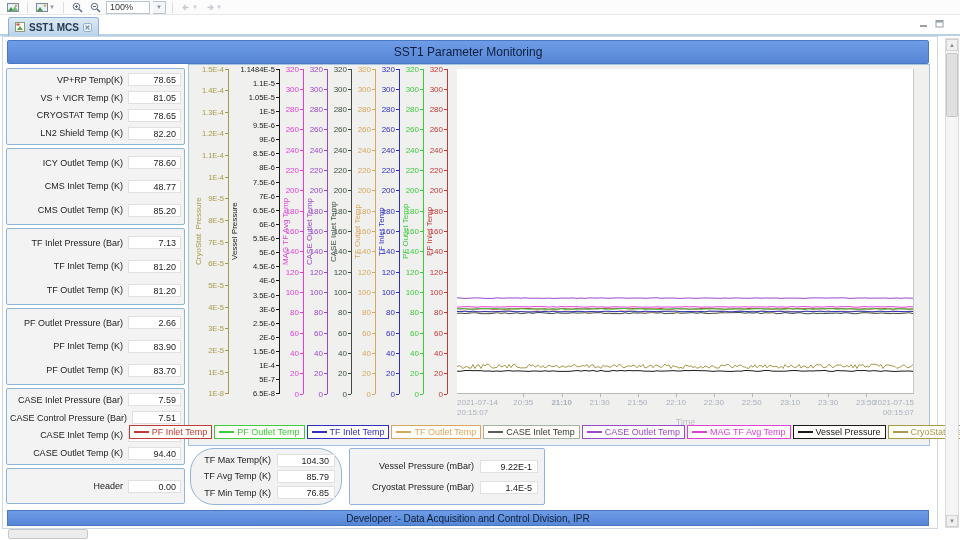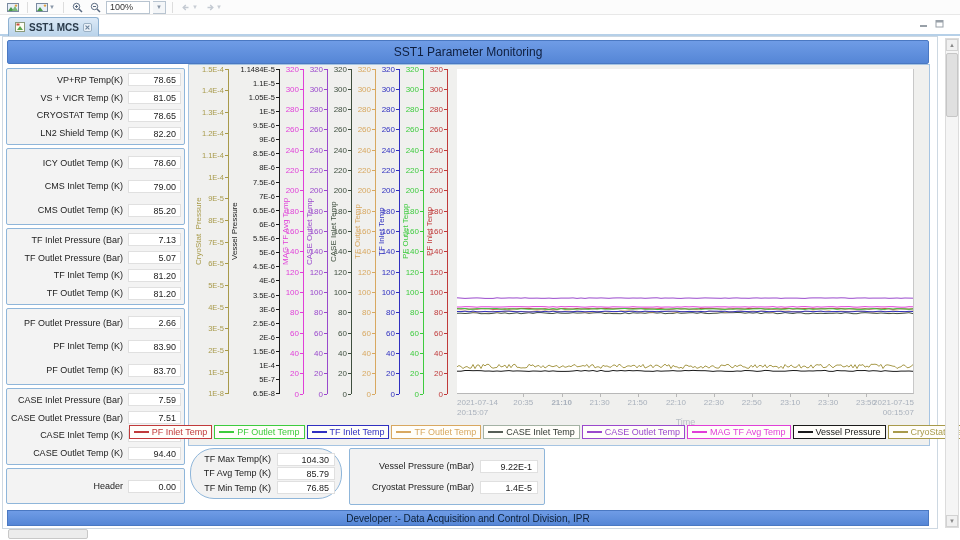--- a/index.html
+++ b/index.html
@@ -69,21 +69,21 @@
   .xmark { position:absolute; top:-1px; width:1px; height:3px; background:#b8b8b8; }
   .time-label { position:absolute; left:268px; top:352px; width:457px; text-align:center; font-size:9px; color:#b8bec6; }
   .legend { position:absolute; left:0; top:360px; width:100%; display:flex; justify-content:center; gap:2px; }
   .leg-item { display:flex; align-items:center; gap:3px; border:1px solid; padding:0 4px; height:14px;
               background:#fffefa; font-size:9px; white-space:nowrap; }
   .leg-line { width:15px; height:2px; flex:none; }
 
   
   .bpanel { position:absolute; border:1px solid #8fb6da; background:#f2f2f2; border-radius:2px;
             display:flex; flex-direction:column; padding:3px 6px; }
-  .bpanel1 { left:190px; top:448px; width:152px; height:51px; justify-content:space-around;border-radius:24px; }
+  .bpanel1 { left:190px; top:448px; width:152px; height:57px; justify-content:space-around;border-radius:24px; }
   .bpanel2 { left:349px; top:448px; width:196px; height:57px; justify-content:center; gap:8px; }
   .bp-row { display:flex; align-items:center; }
   .bp-label { flex:1; text-align:right; font-size:9px; color:#222; padding-right:6px; white-space:nowrap; }
   .bp-value { width:58px; height:13px; background:#fff; border:1px solid #e0e0e0; font-size:9px; color:#222;
               text-align:right; padding:1px 5px 0 0; }
 
   
   .scrollbar { position:absolute; right:1px; top:38px; width:14px; height:490px; background:#f5f5f5;
                border:1px solid #dcdcdc; }
   .sb-btn { position:absolute; left:0; width:12px; height:12px; background:#f0f0f0; border:1px solid #d2d2d2;
@@ -198,37 +198,33 @@
           <div class="lp-value">82.20</div>
         </div>
       </div>
       <div class="lp-group h4">
         <div class="lp-row">
           <span class="lp-label">ICY Outlet Temp (K)</span>
           <div class="lp-value">78.60</div>
         </div>
         <div class="lp-row">
           <span class="lp-label">CMS Inlet Temp (K)</span>
-          <div class="lp-value">79.00</div>
+          <div class="lp-value">48.77</div>
         </div>
         <div class="lp-row">
           <span class="lp-label">CMS Outlet Temp (K)</span>
           <div class="lp-value">85.20</div>
         </div>
       </div>
       <div class="lp-group h4">
         <div class="lp-row">
           <span class="lp-label">TF Inlet Pressure (Bar)</span>
           <div class="lp-value">7.13</div>
         </div>
         <div class="lp-row">
-          <span class="lp-label">TF Outlet Pressure (Bar)</span>
-          <div class="lp-value">5.07</div>
-        </div>
-        <div class="lp-row">
           <span class="lp-label">TF Inlet Temp (K)</span>
           <div class="lp-value">81.20</div>
         </div>
         <div class="lp-row">
           <span class="lp-label">TF Outlet Temp (K)</span>
           <div class="lp-value">81.20</div>
         </div>
       </div>
       <div class="lp-group h4">
         <div class="lp-row">
@@ -243,21 +239,21 @@
           <span class="lp-label">PF Outlet Temp (K)</span>
           <div class="lp-value">83.70</div>
         </div>
       </div>
       <div class="lp-group h4">
         <div class="lp-row">
           <span class="lp-label">CASE Inlet Pressure (Bar)</span>
           <div class="lp-value">7.59</div>
         </div>
         <div class="lp-row">
-          <span class="lp-label">CASE Outlet Pressure (Bar)</span>
+          <span class="lp-label">CASE Control Pressure (Bar)</span>
           <div class="lp-value">7.51</div>
         </div>
         <div class="lp-row">
           <span class="lp-label">CASE Inlet Temp (K)</span>
           <div class="lp-value">79.60</div>
         </div>
         <div class="lp-row">
           <span class="lp-label">CASE Outlet Temp (K)</span>
           <div class="lp-value">94.40</div>
         </div>

